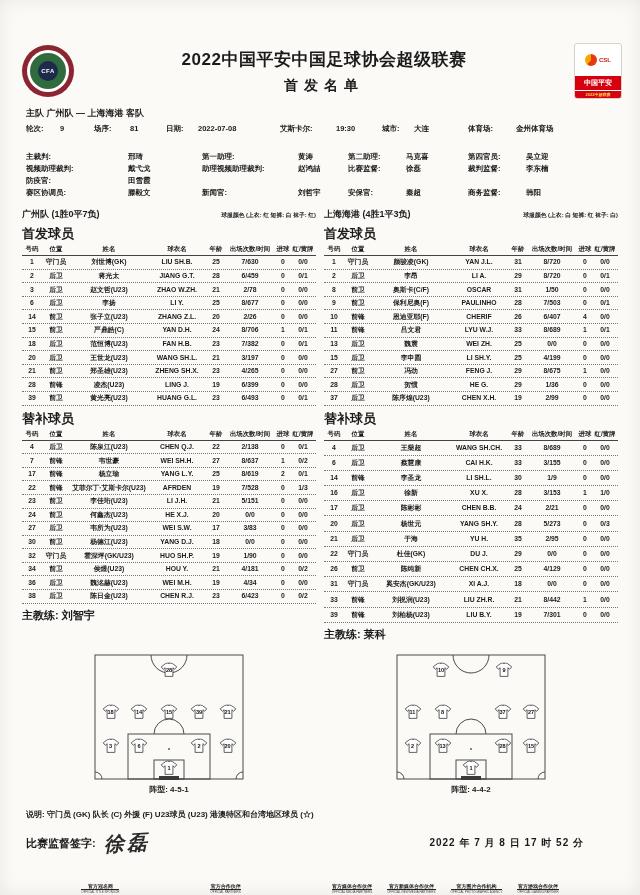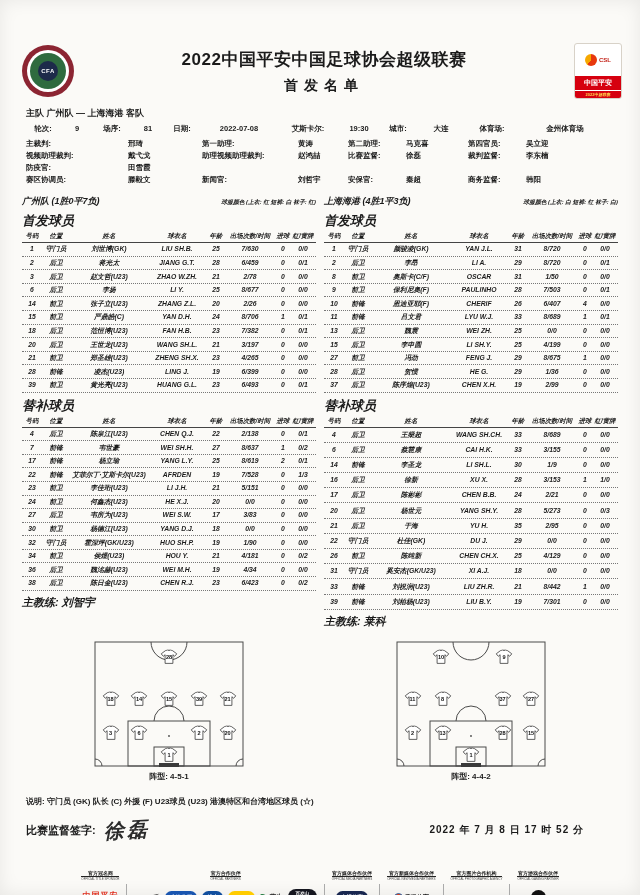--- a/index.html
+++ b/index.html
@@ -16,26 +16,26 @@
   .subtitle{font-size:14px;font-weight:700;letter-spacing:6px;margin-top:6px;}
   .csl-badge{width:46px;height:54px;background:#fff;border:1px solid #d8d2c8;border-radius:3px;overflow:hidden;flex:0 0 auto;display:flex;flex-direction:column;}
   .csl-top{flex:1;display:flex;align-items:center;justify-content:center;gap:2px;}
   .csl-swirl{width:12px;height:12px;border-radius:50%;background:conic-gradient(#e8380d 0 60%,#f6a800 60% 100%);}
   .csl-txt{font-size:6px;font-weight:700;color:#c21d13;}
   .csl-mid{background:#d6000f;color:#fff;font-size:7px;font-weight:700;text-align:center;padding:2px 0;}
   .csl-bot{background:#d6000f;color:#ffd84d;font-size:4px;font-weight:700;text-align:center;padding:1px 0;margin-top:1px;}
   
   .match-line{padding:8px 26px 0;font-size:9px;font-weight:700;}
   .info{padding:4px 26px 0;font-weight:700;font-size:7.5px;}
-  .pairs1{display:grid;grid-template-columns:34px 34px 36px 36px 32px 82px 56px 46px 32px 54px 48px auto;margin-bottom:5px;text-align:center;}
+  .pairs1{display:grid;grid-template-columns:34px 34px 36px 36px 32px 82px 56px 46px 32px 54px 48px auto;margin-bottom:18px;}
   .orow{display:grid;grid-template-columns:102px 74px 96px 50px 58px 62px 58px auto;margin-bottom:2px;}
   .olbl,.oval,.p1l,.p1v{white-space:nowrap;}
   
   .teams{display:flex;gap:8px;padding:8px 22px 0;}
-  .team{width:294px;font-style:italic;--cols:20px 28px 78px 58px 20px 48px 18px 22px;}
+  .team{width:294px;--cols:20px 28px 78px 58px 20px 48px 18px 22px;}
   .team-head{display:flex;justify-content:space-between;align-items:baseline;}
   .team-name{font-size:9px;font-weight:700;}
   .team-kit{font-size:5.8px;font-weight:700;}
   .sec-label{font-size:13px;font-weight:700;margin:4px 0 2px;}
   .thead{display:grid;grid-template-columns:var(--cols);font-size:6.4px;font-weight:700;border-bottom:1px solid #444;padding-bottom:1px;text-align:center;}
   .tbody .trow{display:grid;grid-template-columns:var(--cols);font-size:6.8px;font-weight:600;text-align:center;align-items:center;border-bottom:1px dotted #777;min-height:12.6px;}
   .team.away .subs-body .trow{min-height:14.2px;}
   .trow span{line-height:1.15;}
   .coach-line{font-size:11px;font-weight:700;margin-top:4px;}
   

